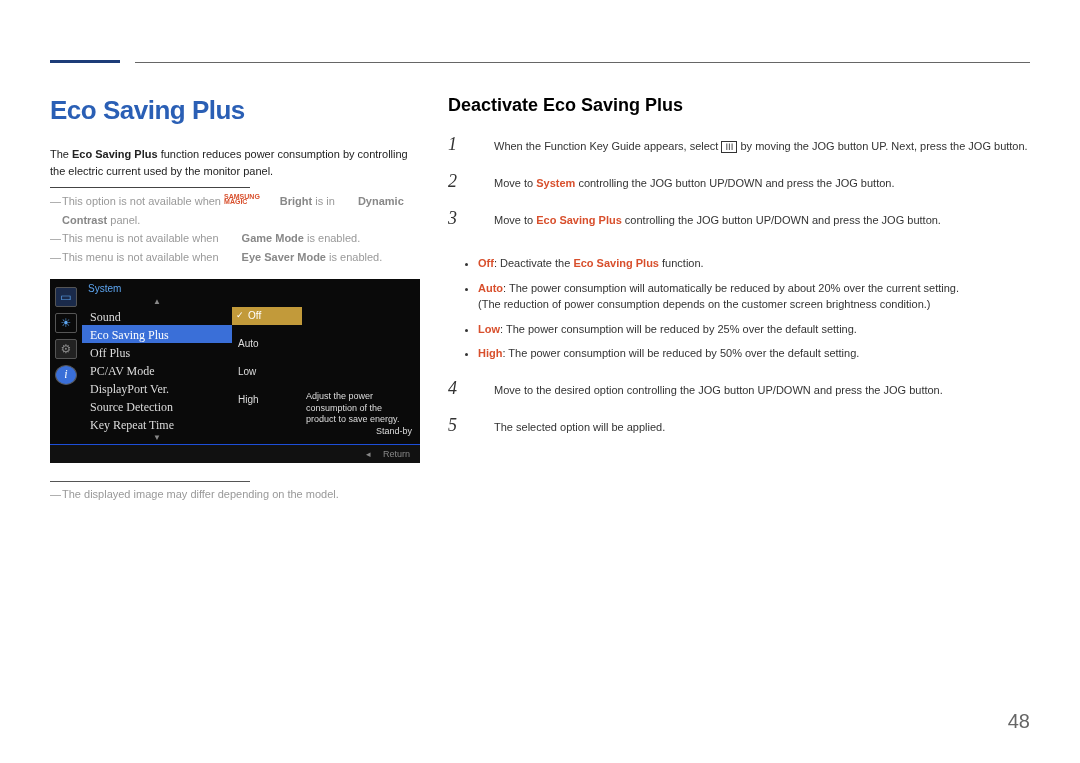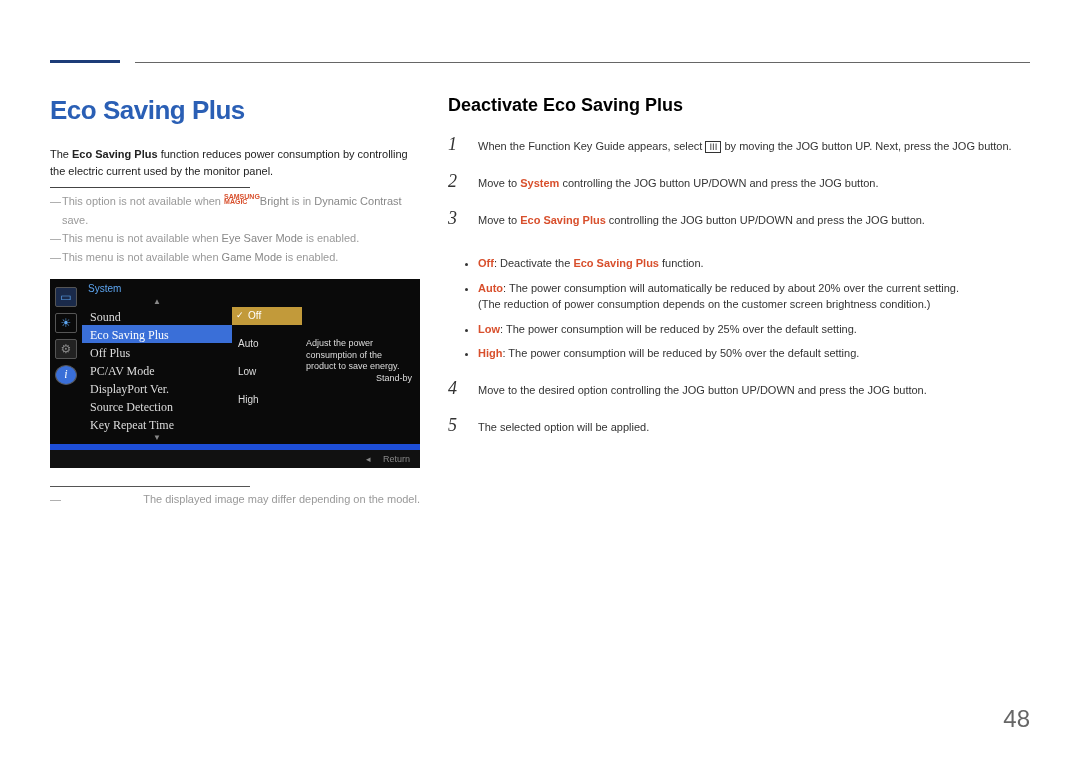--- a/index.html
+++ b/index.html
@@ -43,84 +43,84 @@
     color: #000;
     font-size: 18px;
     font-weight: bold;
     margin-bottom: 18px;
   }
   .desc { line-height: 1.5; color: #222; }
   .desc-rule { border: none; border-top: 1px solid #444; width: 200px; margin-top: 8px; margin-bottom: 4px; }
   .note-item { color: #999; line-height: 1.7; position: relative; padding-left: 12px; }
   .note-item::before { content: "―"; position: absolute; left: 0; color: #999; }
   .bold-black { font-weight: bold; color: #222; }
-  .bold-gray { font-weight: normal; color: #888; }
+  .bold-gray { font-weight: bold; color: #888; margin-left: 20px; }
   .bold-red { font-weight: bold; color: #d84f2c; }
   .magic { color: #d84f2c; font-size: 7px; font-weight: bold; line-height: 0.7; display: inline-block; vertical-align: 1px; }
   .osd {
     width: 370px;
     background: #0a0a0a;
     color: #ddd;
     font-size: 10px;
     margin-top: 12px;
     position: relative;
   }
   .osd-body { display: flex; }
   .osd-sidebar { width: 32px; display: flex; flex-direction: column; align-items: center; padding-top: 8px; gap: 6px; }
   .osd-sidebar div { width: 22px; height: 20px; border: 1px solid #555; border-radius: 2px; display: flex; align-items: center; justify-content: center; font-size: 12px; }
   .osd-col1 { width: 150px; }
   .osd-col2 { width: 70px; }
-  .osd-col3 { flex:1; padding: 6px 8px 6px 4px; font-size: 9px; line-height: 1.3; display:flex; flex-direction:column; justify-content:center; }
+  .osd-col3 { flex:1; padding: 6px 8px 6px 4px; font-size: 9px; line-height: 1.3; display:flex; flex-direction:column; justify-content:flex-end; }
   .osd-header { color: #5da5f0; padding: 4px 6px 2px 6px; height: 18px; }
   .osd-arrow-up { text-align: center; color: #888; font-size: 8px; height: 10px; }
   .osd-row { padding: 3px 8px; height: 18px; font-size: 12px; font-family: Liberation Serif, serif; }
   .osd-row.sel { background: #3a6fd8; color: #fff; }
   .osd-opt { padding: 3px 6px; height: 18px; font-size: 10px; margin-top: 10px; }
   .osd-opt.first { margin-top: 0; }
   .osd-opt.sel { background: #c29a3a; color: #fff; position: relative; padding-left: 16px; }
   .osd-opt.sel::before { content: "✓"; position: absolute; left: 4px; font-size: 9px; }
-  .osd-footer { background: #111; color: #888; font-size: 9px; padding: 4px 10px; text-align: right; border-top: 6px solid #1d4ed8; }
+  .osd-footer { background: #111; color: #888; font-size: 9px; padding: 4px 10px; text-align: right; border-top: 1px solid #1d4ed8; }
   .osd-footer span { margin-left: 10px; }
   .osd-arrow-down { text-align: center; color: #888; font-size: 8px; padding-bottom: 2px; }
-  .note-footer { color: #999; margin-top: 6px; position: relative; padding-left: 12px; text-align: right; }
+  .note-footer { color: #999; margin-top: 6px; position: relative; padding-left: 12px; }
   .note-footer::before { content: "―"; position: absolute; left: 0; }
   .note-hr { border:none; border-top:1px solid #555; width:200px; margin-top: 18px; }
   .steps { }
   .step { display: flex; gap: 16px; margin-bottom: 16px; align-items: baseline; }
   .step-num { font-family: Georgia, "Times New Roman", serif; font-size: 18px; font-style: italic; font-weight: normal; width: 14px; flex-shrink: 0; }
-  .step-body { line-height: 1.5; flex: 1; }
+  .step-body { line-height: 1.5; flex: 1; margin-left: 16px; }
   .bullet-list { margin-left: 30px; margin-bottom: 16px; margin-top: 26px; }
   .bullet-list li { list-style: disc; margin-bottom: 8px; line-height: 1.5; }
   .icon-box { display:inline-block; border:1px solid #333; padding:0 3px; font-size:9px; vertical-align:middle; line-height:1.2; }
-  .page-num { position: absolute; bottom: 30px; right: 50px; font-size: 24px; color: #666; }
+  .page-num { position: absolute; bottom: 30px; right: 50px; font-size: 20px; color: #666; }
 </style>
 </head>
 <body>
 
 <div class="top-divider-left"></div>
 <div class="top-divider-line"></div>
 
 <div class="content">
 
   <div class="left-col">
     <h1 class="main-title">Eco Saving Plus</h1>
 
     <p class="desc">
       <span>The </span><span class="bold-black">Eco Saving Plus</span><span> function reduces power consumption by controlling the electric current used by the monitor panel.</span>
     </p>
     <hr class="desc-rule">
 
     <p class="note-item">
-      <span>This option is not available when </span><span class="magic"><span>SAMSUNG</span><br><span>MAGIC</span></span><span class="bold-gray">Bright</span><span> is in </span><span class="bold-gray">Dynamic Contrast</span><span> save.</span>
+      <span>This option is not available when </span><span class="magic"><span>SAMSUNG</span><br><span>MAGIC</span></span><span class="bold-gray">Bright</span><span> is in </span><span class="bold-gray">Dynamic Contrast</span><span> panel.</span>
+    </p>
+    <p class="note-item">
+      <span>This menu is not available when </span><span class="bold-gray">Game Mode</span><span> is enabled.</span>
     </p>
     <p class="note-item">
       <span>This menu is not available when </span><span class="bold-gray">Eye Saver Mode</span><span> is enabled.</span>
-    </p>
-    <p class="note-item">
-      <span>This menu is not available when </span><span class="bold-gray">Game Mode</span><span> is enabled.</span>
     </p>
 
     <div class="osd">
       <div class="osd-body">
         <div class="osd-sidebar">
           <div style="color:#5da5f0;background:#1a2a4a;">▭</div>
           <div style="color:#5da5f0;">☀</div>
           <div style="color:#888;background:#222;">⚙</div>
           <div style="color:#fff;background:#3a6fd8;border-radius:50%;font-style:italic;font-family:serif;">i</div>
         </div>

